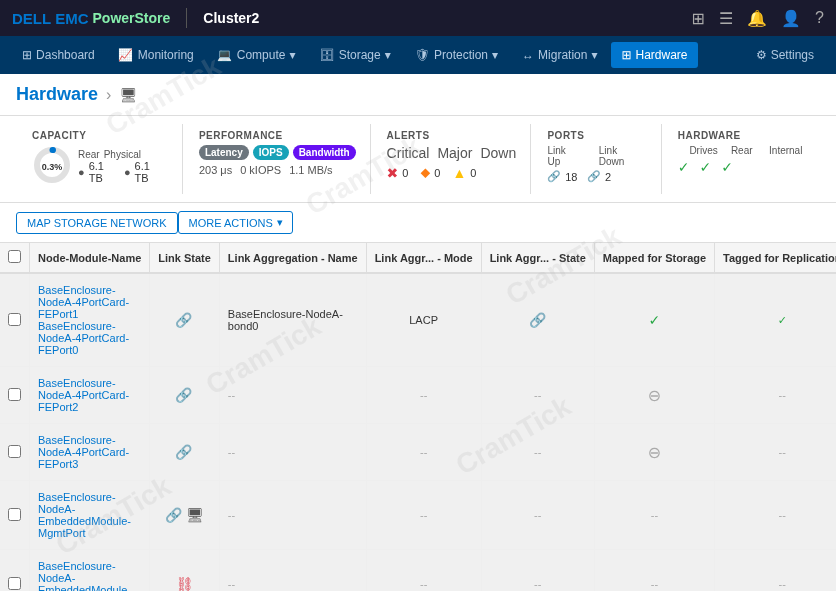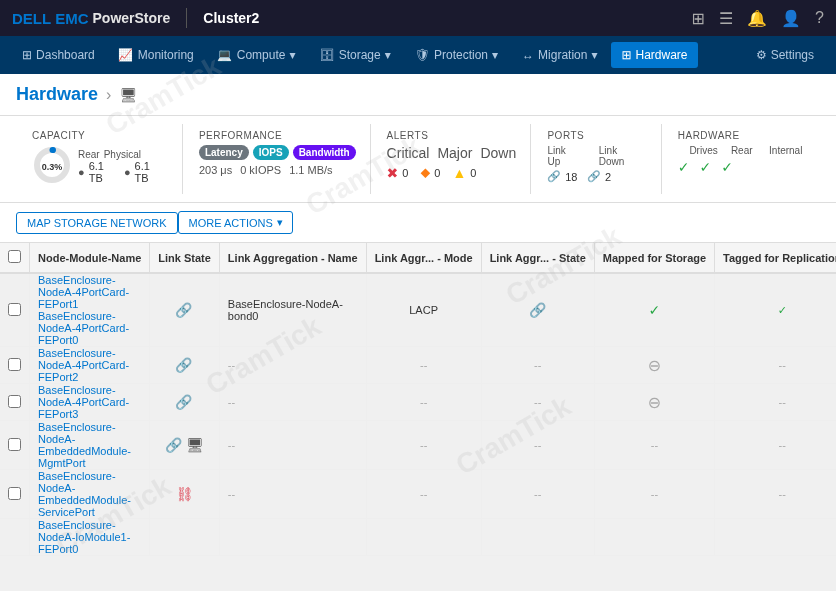--- a/index.html
+++ b/index.html
@@ -68,21 +68,21 @@
       border-bottom: 1px solid #ddd;
       padding: 8px 16px;
       gap: 0;
     }
     .stat-block {
       border-right: 1px solid #ddd;
       padding: 6px 16px;
       min-width: 120px;
     }
     .stat-block:last-child { border-right: none; }
-    .stat-label { font-size: 10px; font-weight: 400; color: #555; text-transform: uppercase; letter-spacing: 0.5px; margin-bottom: 4px; }
+    .stat-label { font-size: 10px; font-weight: 700; color: #555; text-transform: uppercase; letter-spacing: 0.5px; margin-bottom: 4px; }
     .stat-content { display: flex; align-items: center; gap: 6px; }
 
     
     .donut { width: 40px; height: 40px; }
 
     .perf-badges { display: flex; gap: 4px; margin-bottom: 4px; }
     .badge {
       padding: 2px 6px;
       border-radius: 10px;
       font-size: 10px;
@@ -146,21 +146,21 @@
       text-align: left;
       font-weight: 600;
       color: #333;
       white-space: nowrap;
       position: sticky;
       top: 0;
     }
     thead th:last-child { border-right: none; }
     tbody tr { border-bottom: 1px solid #eee; }
     tbody td {
-      padding: 0 8px;
+      padding: 10px 8px;
       border-right: 1px solid #eee;
       vertical-align: middle;
     }
     tbody td:last-child { border-right: none; }
     .cell-link { color: #0076ce; cursor: pointer; text-decoration: none; }
     .cell-center { text-align: center; }
     .cell-dash { color: #aaa; }
 
     
     .cb-col { width: 24px; }
@@ -201,21 +201,21 @@
 </head>
 <body>
 
 <div class="page-wrapper">
 
   <div class="top-nav">
     <div class="top-nav-left">
       <div class="brand">
         <span style="color:#0076ce;font-weight:900;font-size:15px;">DELL</span>
           <span style="color:#0076ce;font-size:15px;">EMC</span>
-        <span style="color:#e5e5e5;font-size:14px;">PowerStore</span>
+        <span style="color:#86efac;font-size:14px;">PowerStore</span>
       </div>
       <div class="divider-v"></div>
       <span class="cluster-name">Cluster2</span>
     </div>
     <div class="top-nav-right">
       <span class="top-nav-icon">⊞</span>
       <span class="top-nav-icon">☰</span>
       <span class="top-nav-icon">🔔</span>
       <span class="top-nav-icon">👤</span>
       <span class="top-nav-icon">?</span>

